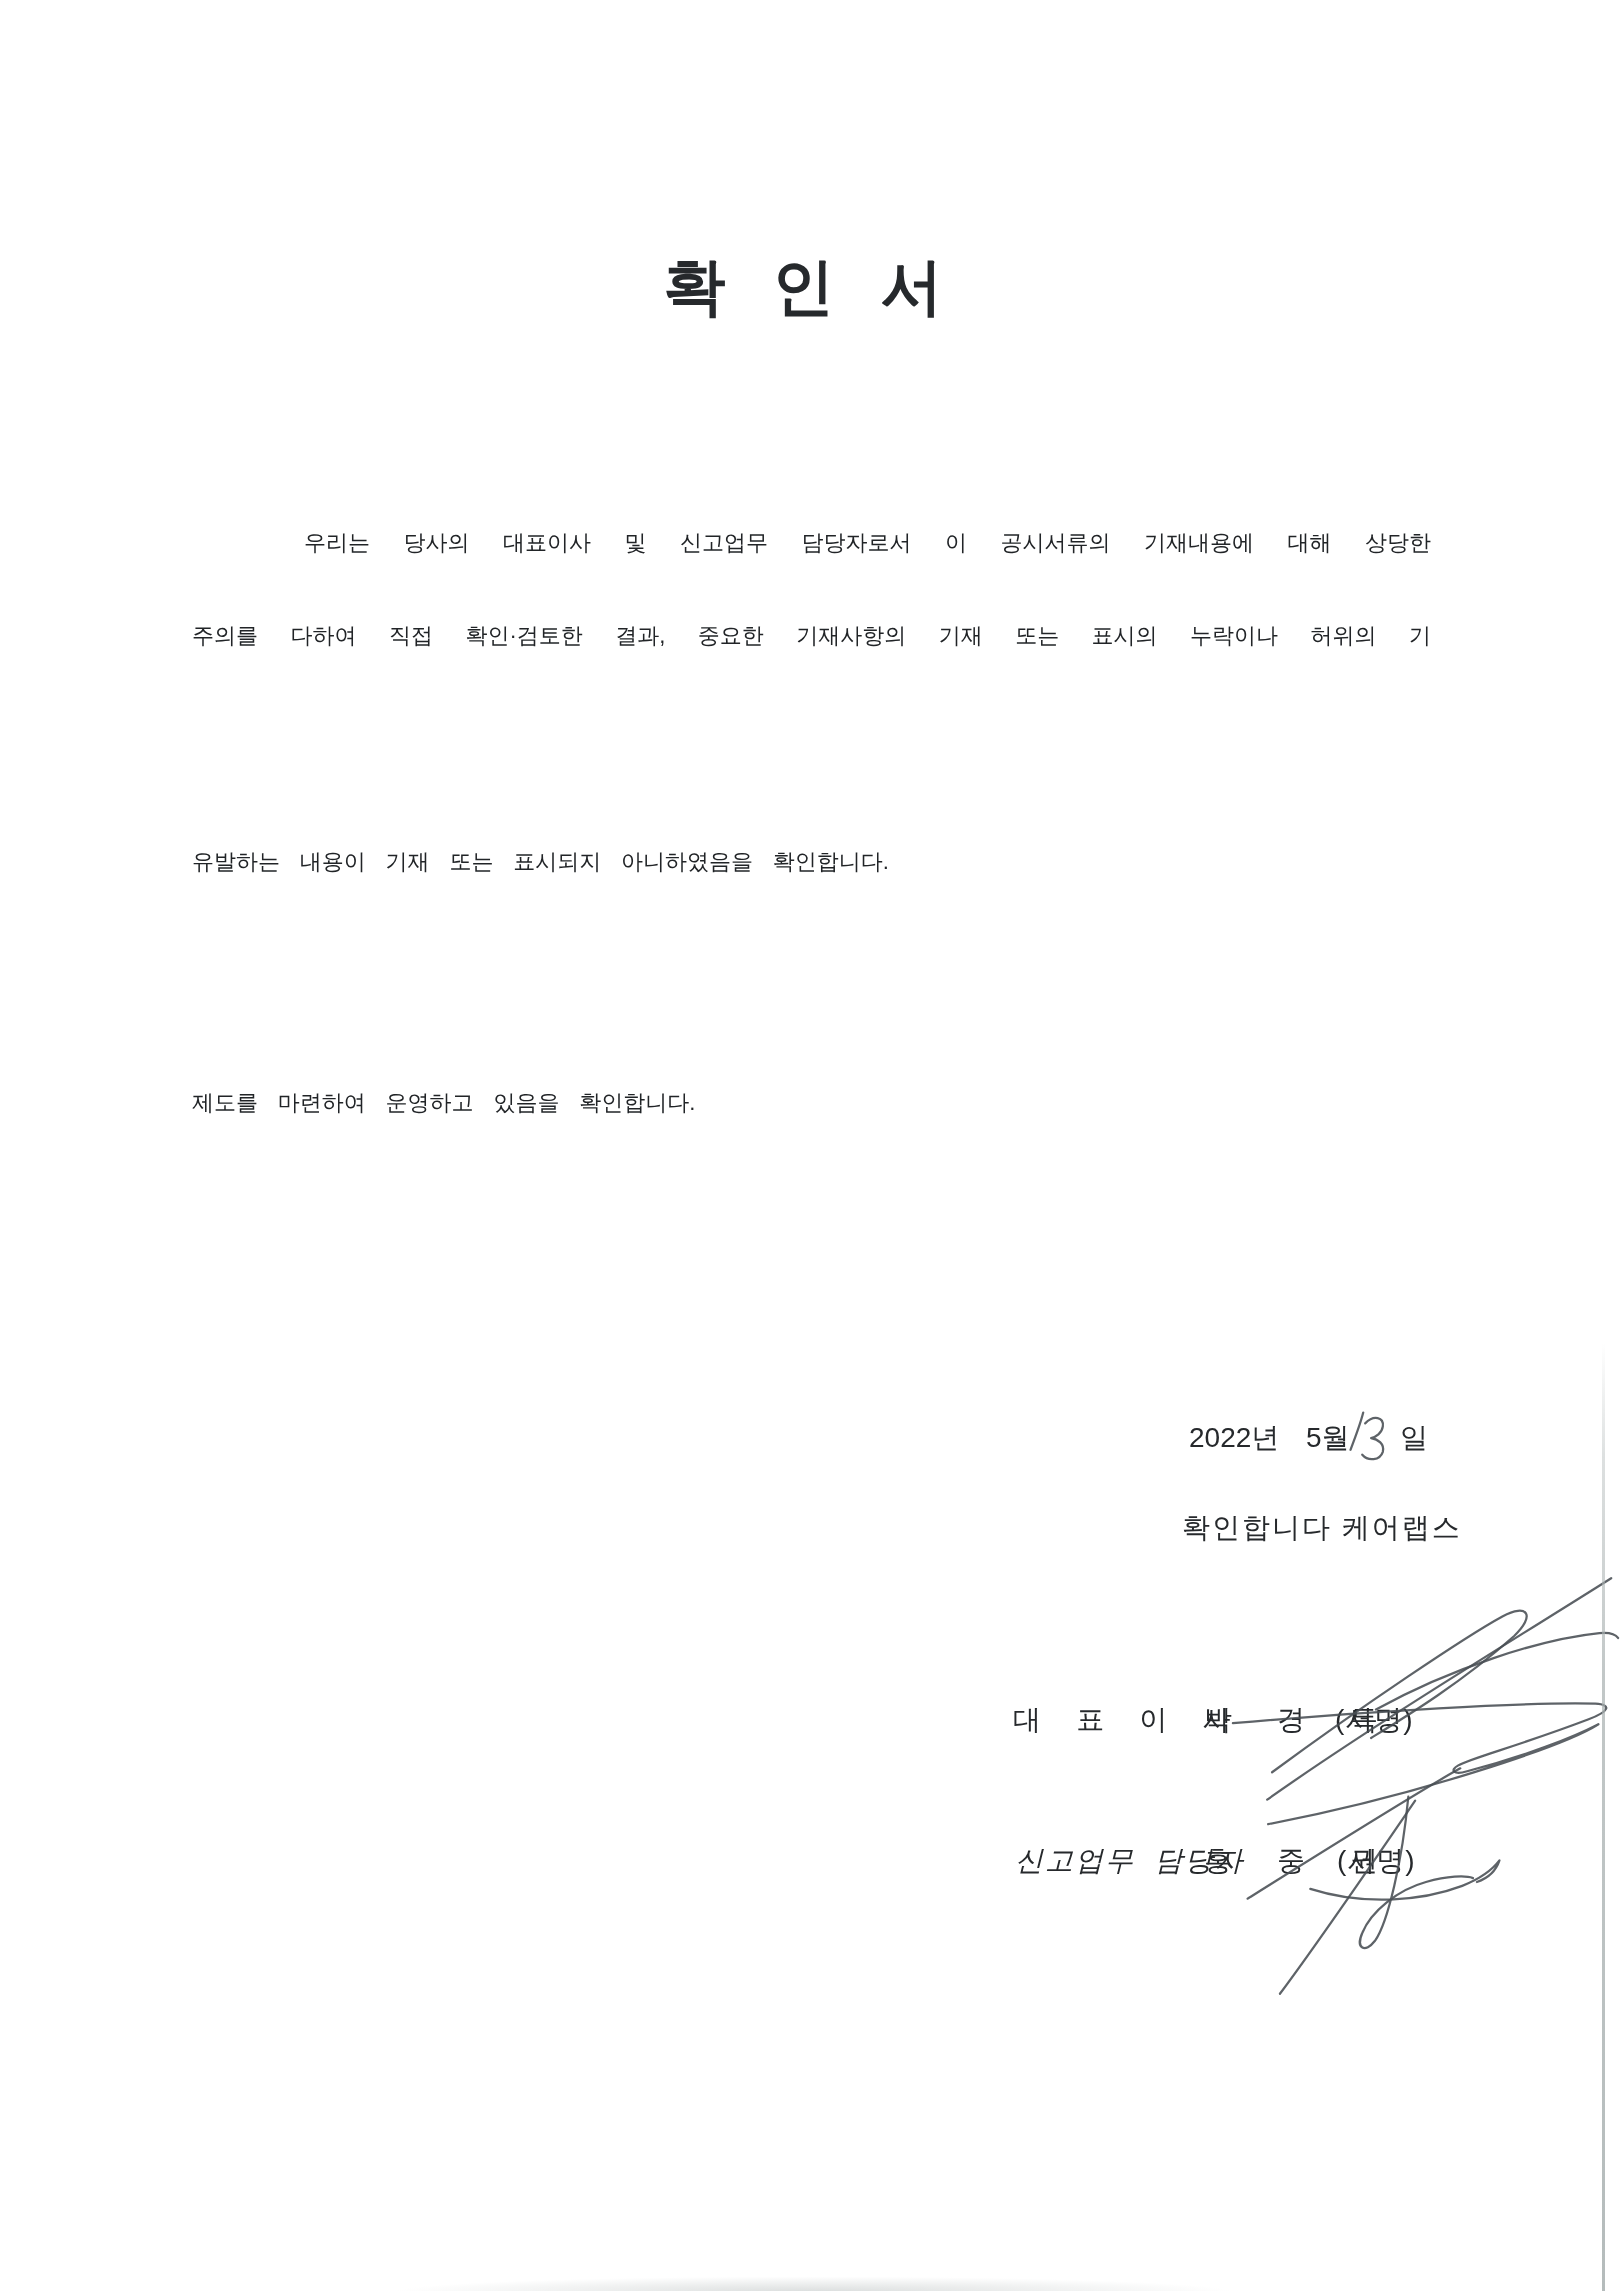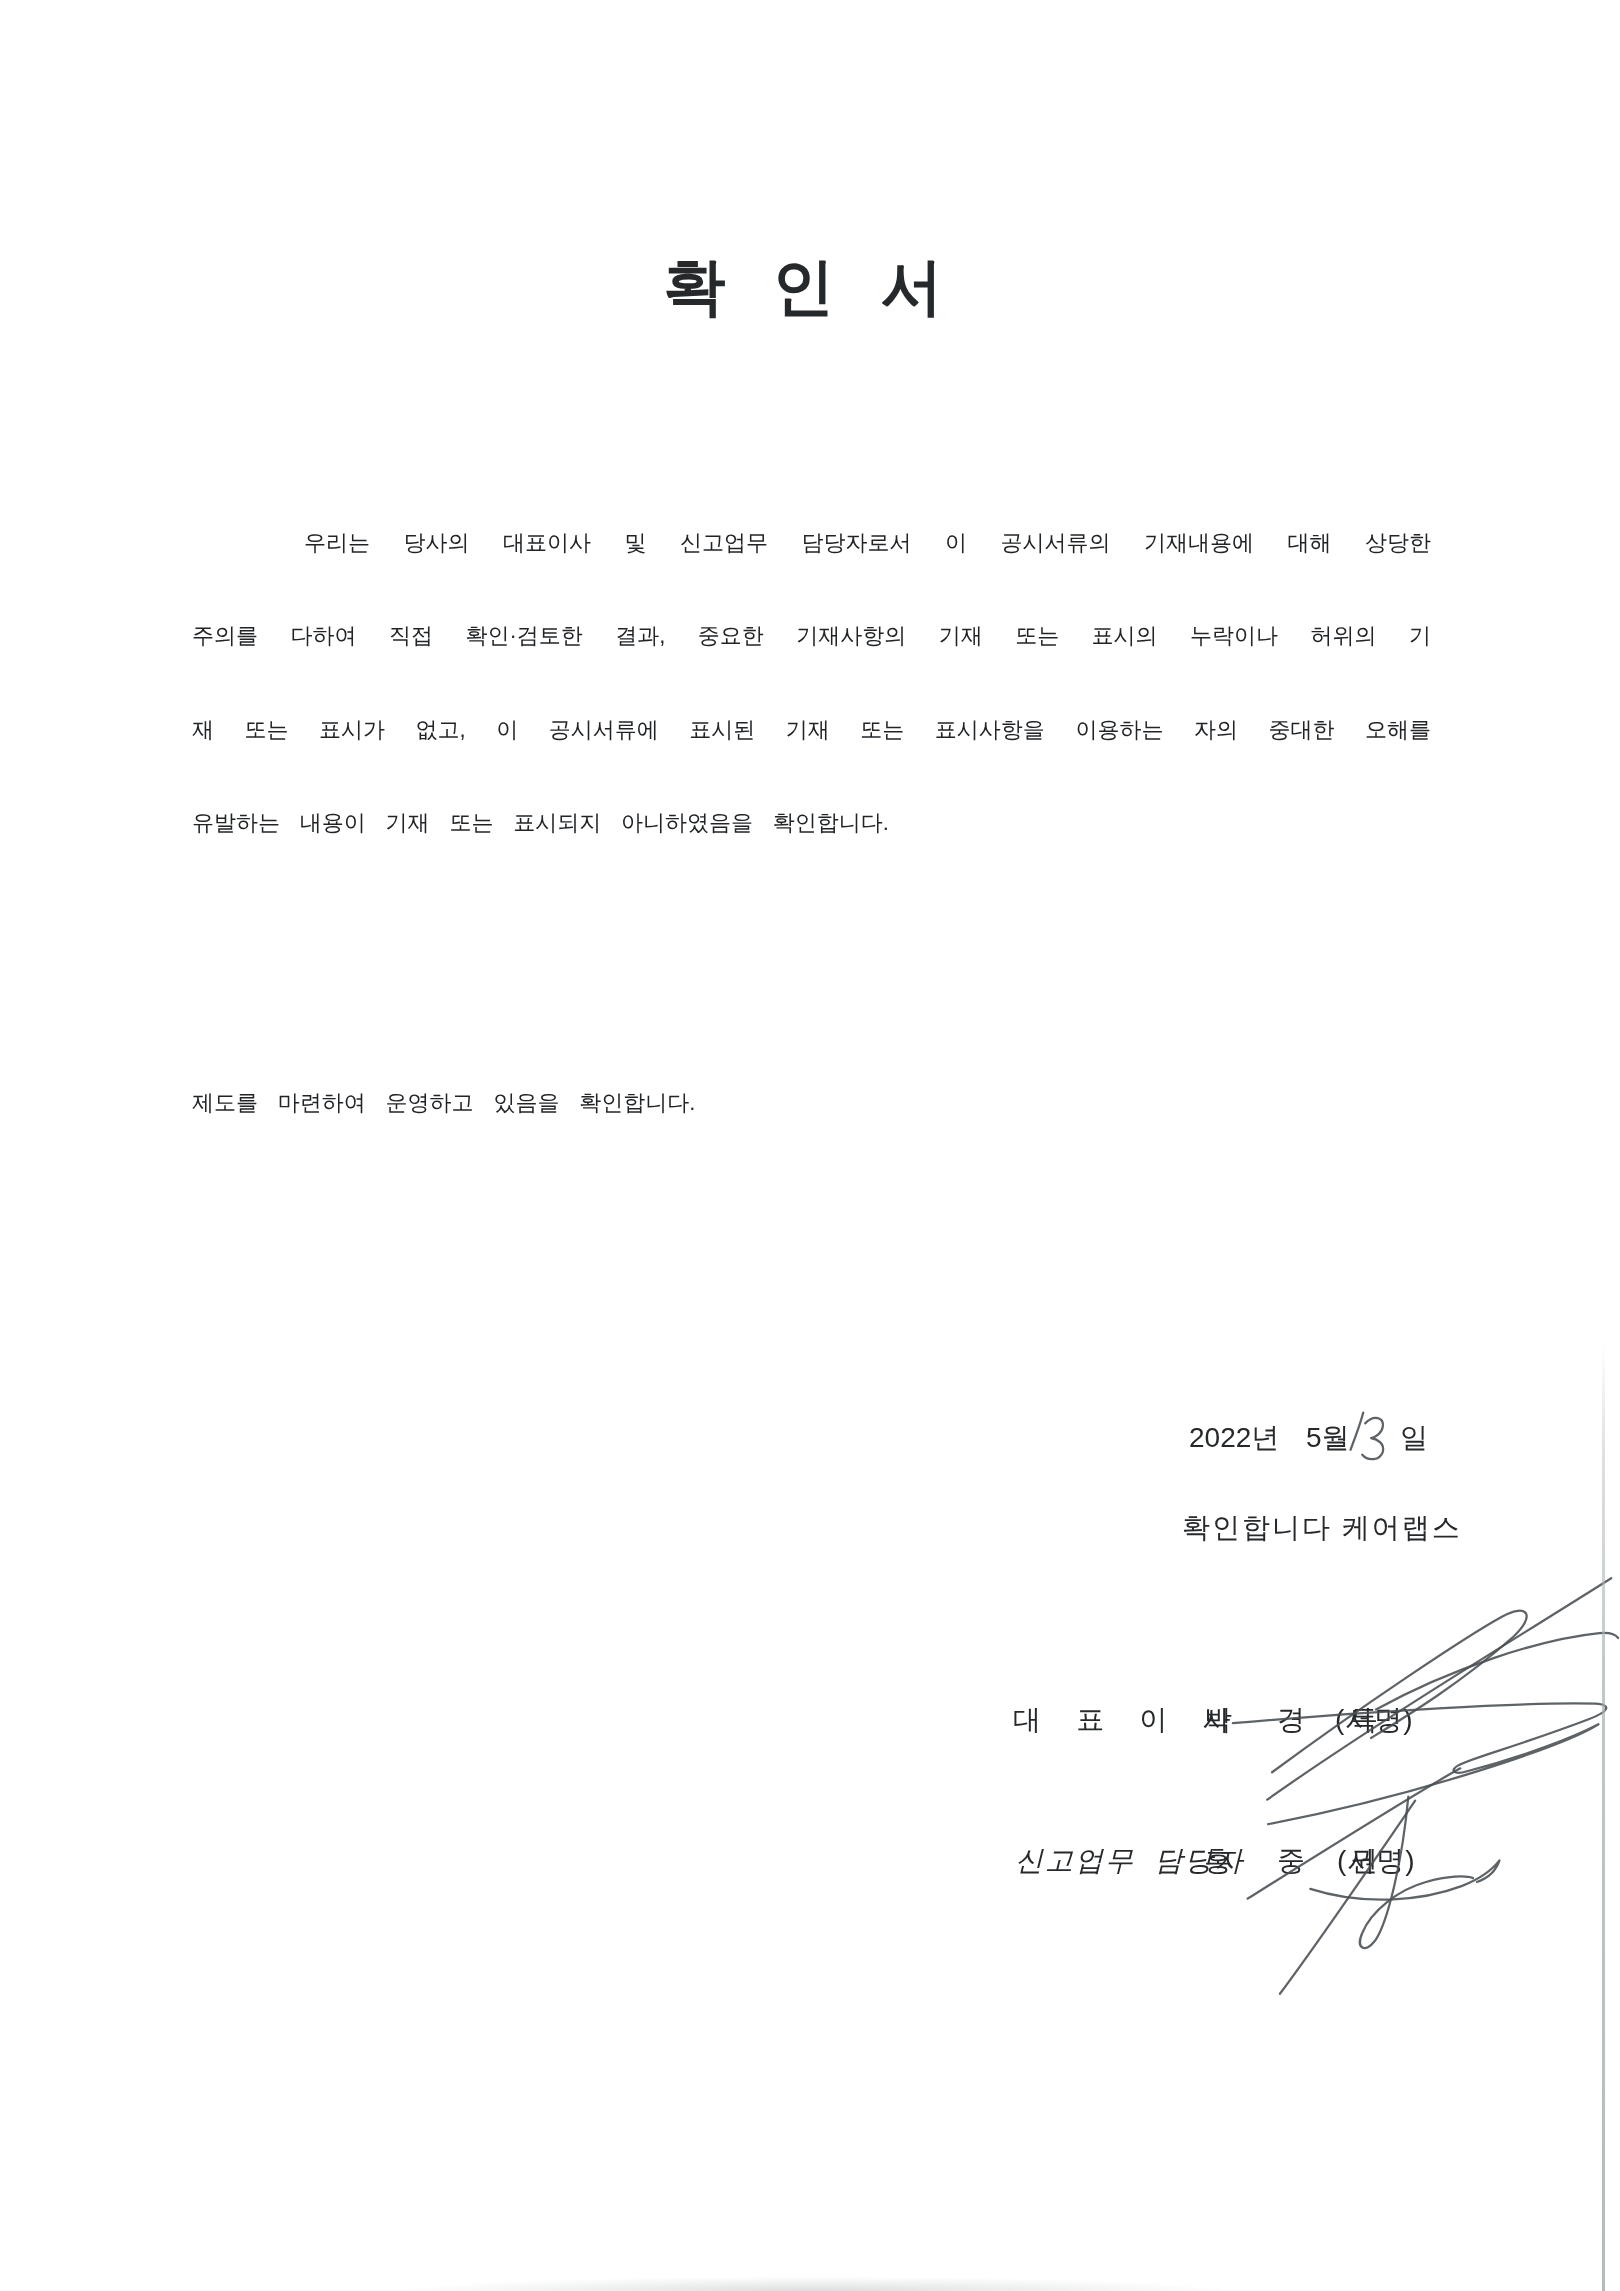--- a/index.html
+++ b/index.html
@@ -96,22 +96,21 @@
 </style>
 </head>
 <body>
 
 <div class="page">
 
   <div class="doc-title">확 인 서</div>
 
   <div class="body-line justified ind" style="top:528px;">우리는 당사의 대표이사 및 신고업무 담당자로서 이 공시서류의 기재내용에 대해 상당한</div>
   <div class="body-line justified full" style="top:621px;">주의를 다하여 직접 확인·검토한 결과, 중요한 기재사항의 기재 또는 표시의 누락이나 허위의 기</div>
-  <div class="body-line justified full" style="top:715px;">재 또는 표시가 없고, 이 공시서류에 표시된 기재 또는 표시사항을 이용하는 자의 중대한 오해를</div>
-  <div class="body-line full" style="top:808px;">유발하는 내용이 기재 또는 표시되지 아니하였음을 확인합니다.</div>
+  <div class="body-line full" style="top:847px;">유발하는 내용이 기재 또는 표시되지 아니하였음을 확인합니다.</div>
 
   <div class="body-line full" style="top:1088px;">제도를 마련하여 운영하고 있음을 확인합니다.</div>
 
   <div>
     <span class="closing-text" style="top:1419px; left:1189px;">2022년</span>
     <span class="closing-text" style="top:1419px; left:1306px;text-align:right;">5월</span>
     <span class="closing-text hidden-data" style="top:1419px; left:1353px;">13</span>
     <span class="closing-text" style="top:1419px; left:1400px;">일</span>
   </div>
 

